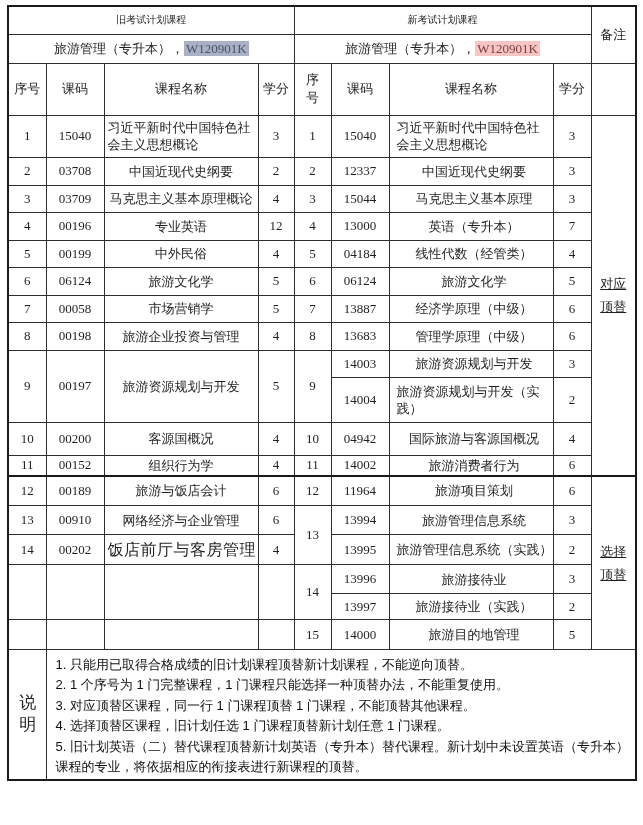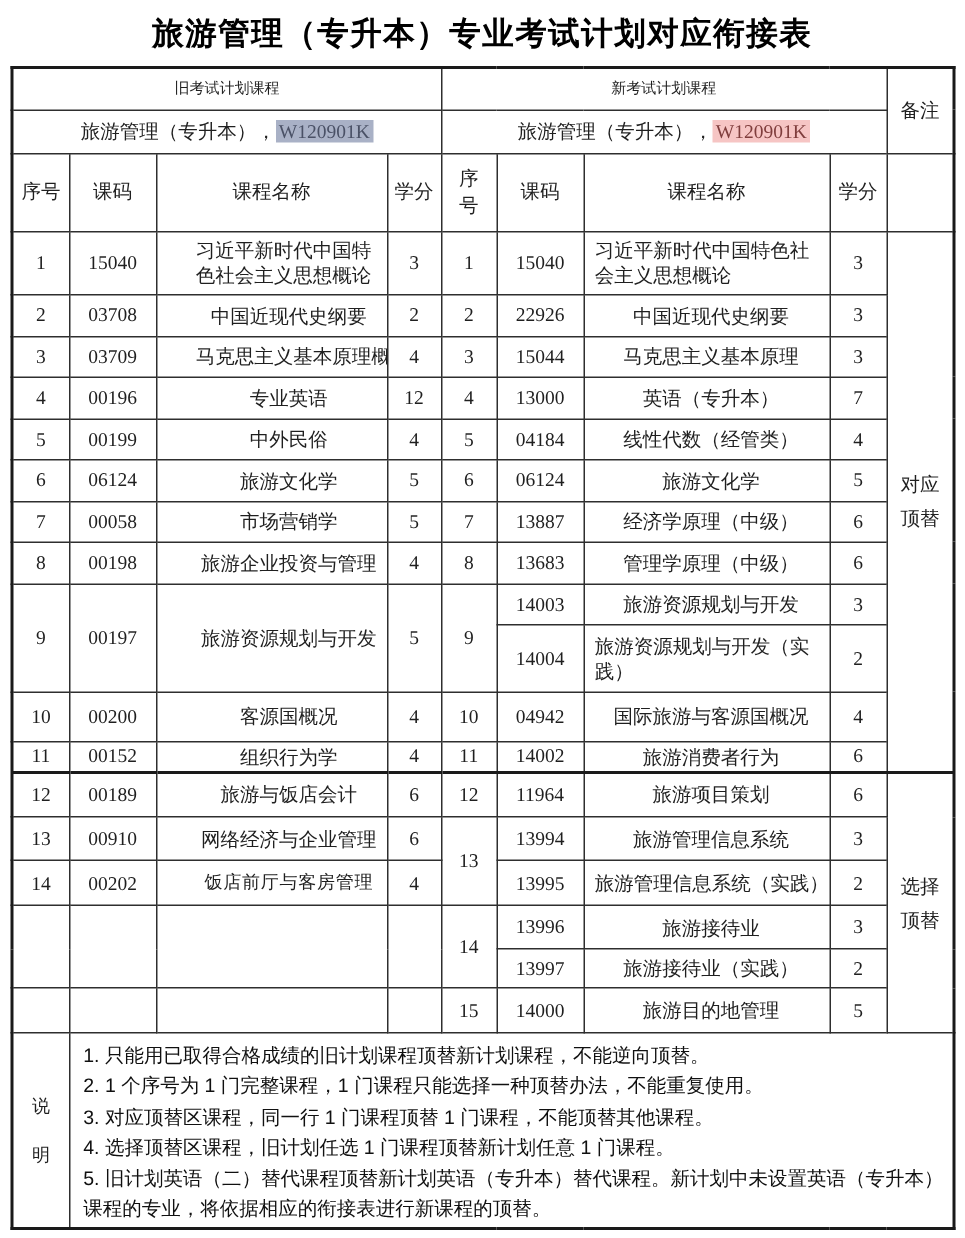--- a/index.html
+++ b/index.html
@@ -1,39 +1,38 @@
 <!DOCTYPE html>
 <html><head>
 <meta charset="utf-8">
 <style>
   html,body{margin:0;padding:0;background:#fff;}
   body{width:643px;height:825px;font-family:"Liberation Serif","DejaVu Serif",serif;color:#1f1f1f;}
   .page{padding:5px 7px 0 7px;}
   .title{font-size:21px;font-weight:bold;text-align:center;margin:3px 0 8px 0;letter-spacing:1px;color:#000;}
   table{border-collapse:collapse;table-layout:fixed;width:628px;border:2px solid #1a1a1a;}
   td{border:1px solid #2e2e2e;font-size:13px;text-align:center;vertical-align:middle;padding:1px 2px;overflow:hidden;}
-  td.name{text-align:left;padding:1px 3px 1px 26px;line-height:17px;}
+  td.name{text-align:left;padding:1px 3px 1px 3px;line-height:17px;}
   td.name.nw{white-space:nowrap;text-align:center;}
   td.newname{padding-left:7px;padding-right:1px;}
-  .bigname{font-size:12px;letter-spacing:0.5px;}
+  .bigname{font-size:16px;letter-spacing:0.5px;}
   tr.thick td{border-top:2px solid #1a1a1a;}
-  .sec{line-height:23px;padding:0 8px;}
+  .sec{line-height:23px;padding:0 8px;text-decoration:underline;}
   .grp{font-size:10px;}
   .code-old{background:#a9b1c6;color:#4a5166;padding:0 2px;}
   .code-new{background:#f6c5c4;color:#7f3d3c;padding:0 2px;}
   .stack{display:inline-block;width:14px;line-height:18px;}
-  .vlabel{display:inline-block;width:16px;line-height:33px;font-family:Liberation Serif, serif;font-size:12px;}
+  .vlabel{display:inline-block;width:16px;line-height:22px;font-family:Liberation Mono, monospace;font-size:17px;}
   td.notes{font-family:"Liberation Sans","DejaVu Sans",sans-serif;font-size:13px;text-align:left;vertical-align:top;padding:5px 6px 2px 9px;line-height:20.4px;color:#101010;}
   .note-line{white-space:normal;}
 </style>
 </head>
 <body>
 
 <div class="page">
-  <div class="title">旅游管理（专升本）专业考试计划对应衔接表</div>
 
   <table>
     <colgroup>
       <col style="width:38px">
         <col style="width:58px">
         <col style="width:154px">
         <col style="width:36px">
       <col style="width:37px">
         <col style="width:58px">
         <col style="width:164px">
@@ -76,21 +75,21 @@
       <td>3</td>
       <td class="sec" rowspan="12">对应顶替</td>
     </tr>
 
     <tr style="height:28px">
       <td>2</td>
       <td>03708</td>
       <td class="name nw">中国近现代史纲要</td>
       <td>2</td>
       <td>2</td>
-      <td>22926</td>
+      <td>12337</td>
       <td class="name newname nw">中国近现代史纲要</td>
       <td>3</td>
     </tr>
 
     <tr style="height:27px">
       <td>3</td>
       <td>03709</td>
       <td class="name nw">马克思主义基本原理概论</td>
       <td>4</td>
       <td>3</td>

